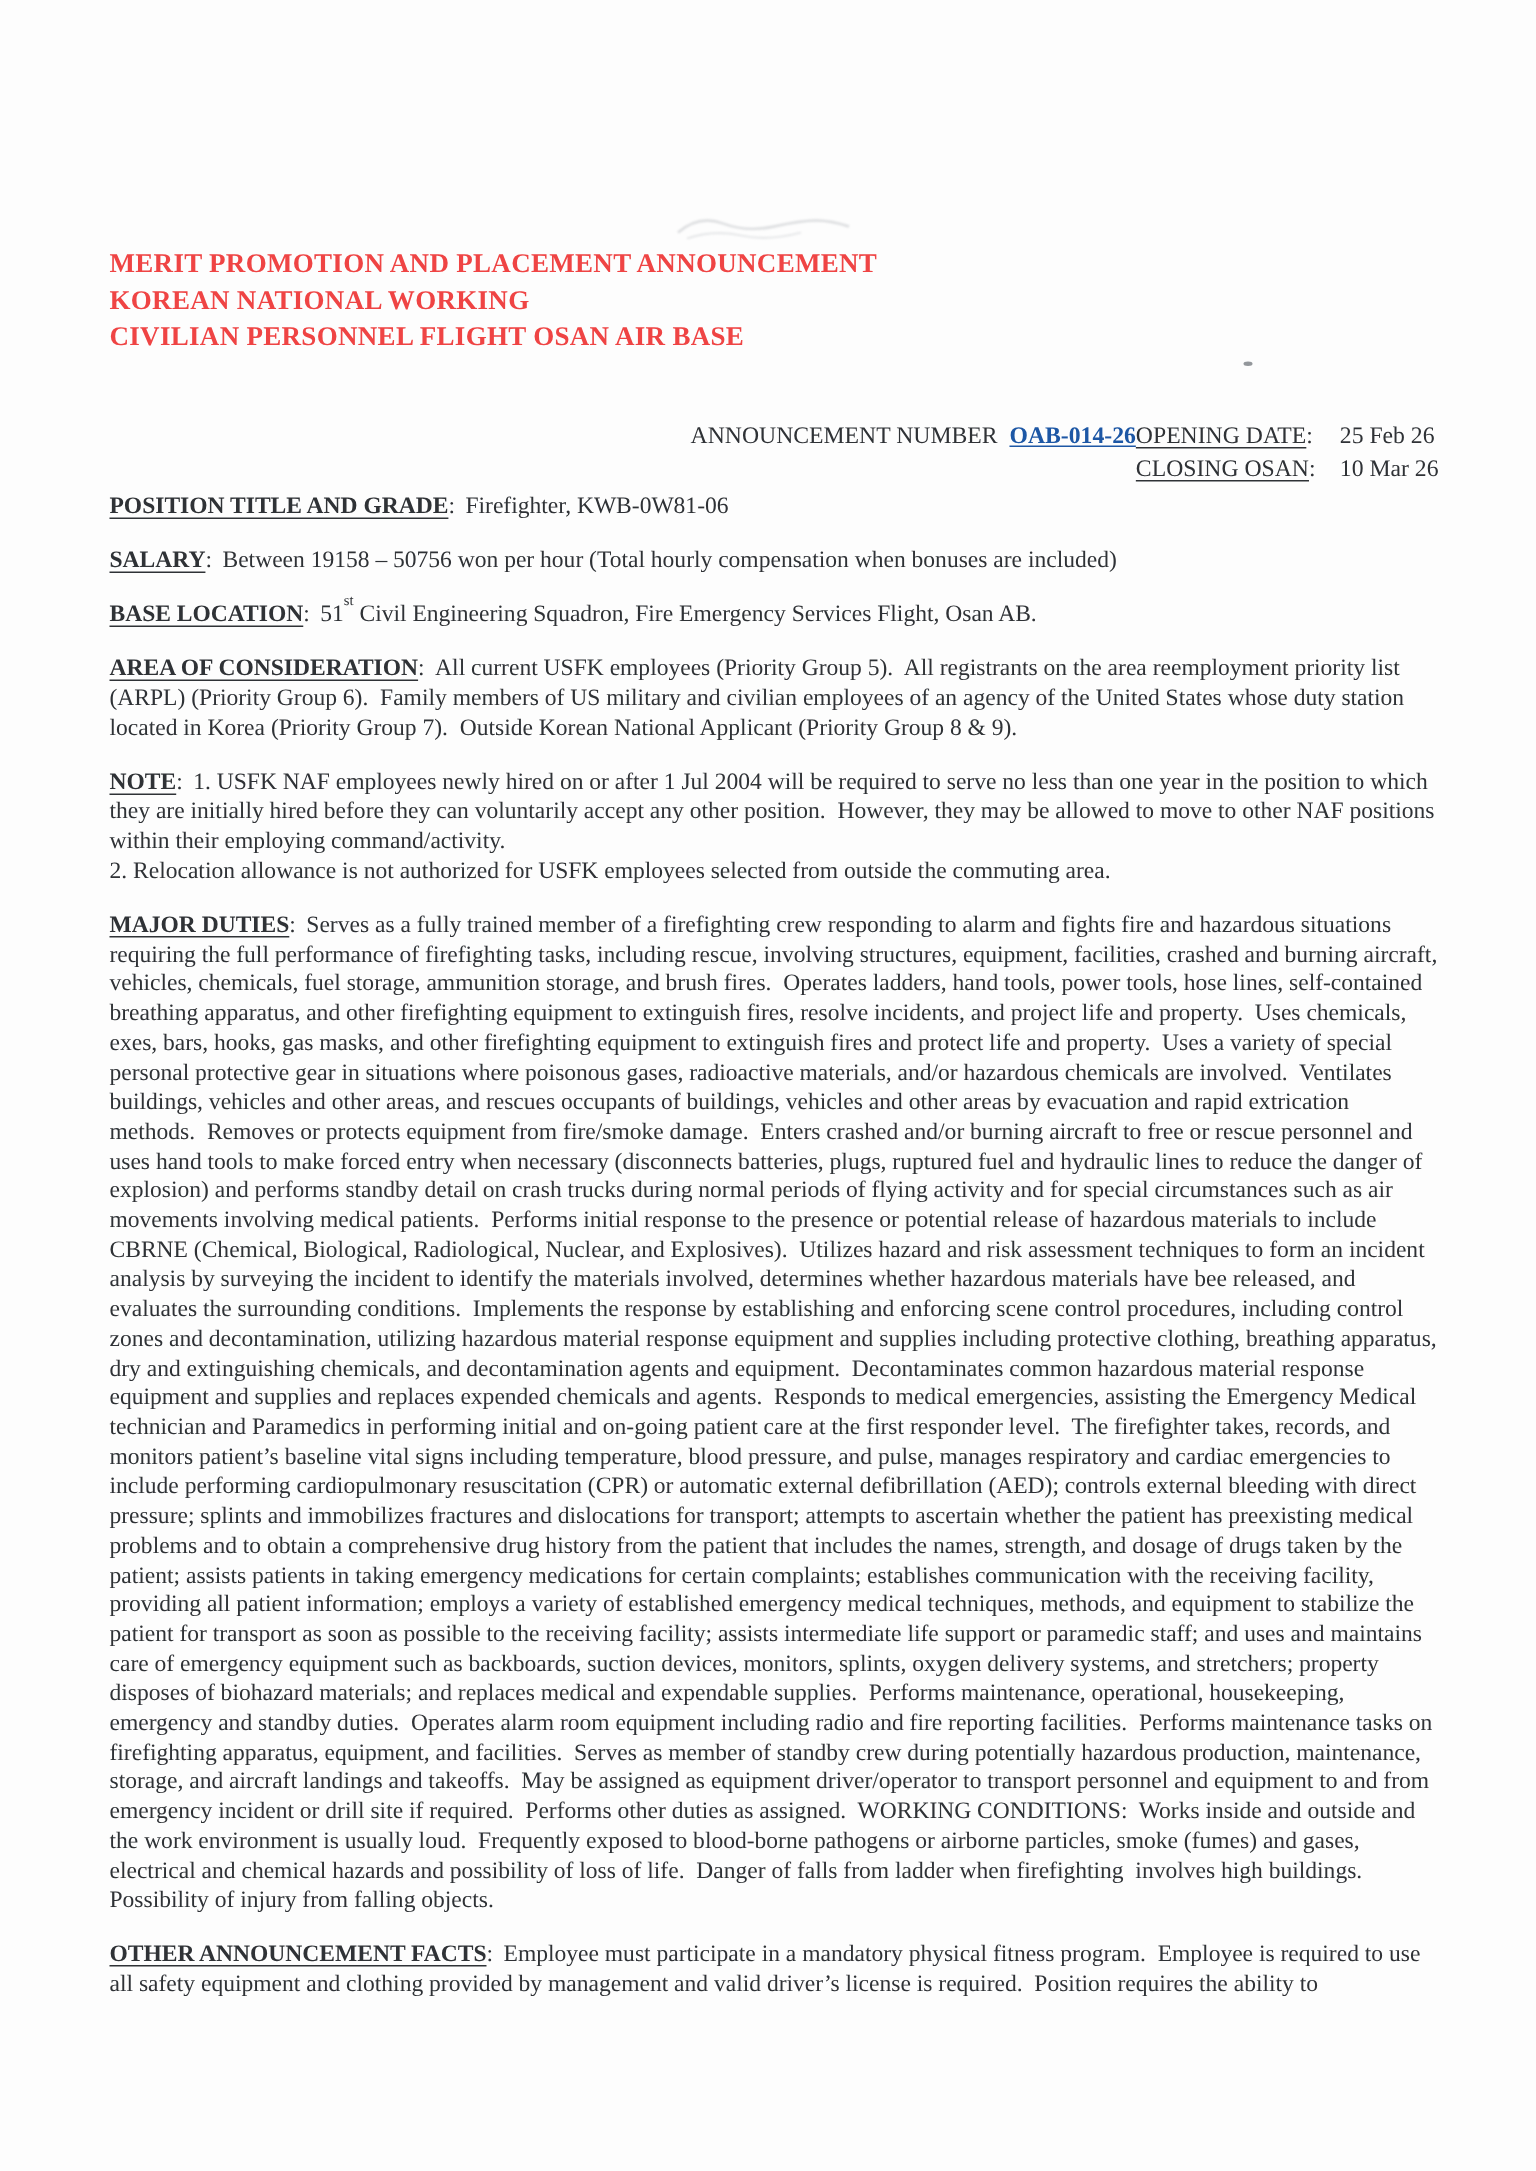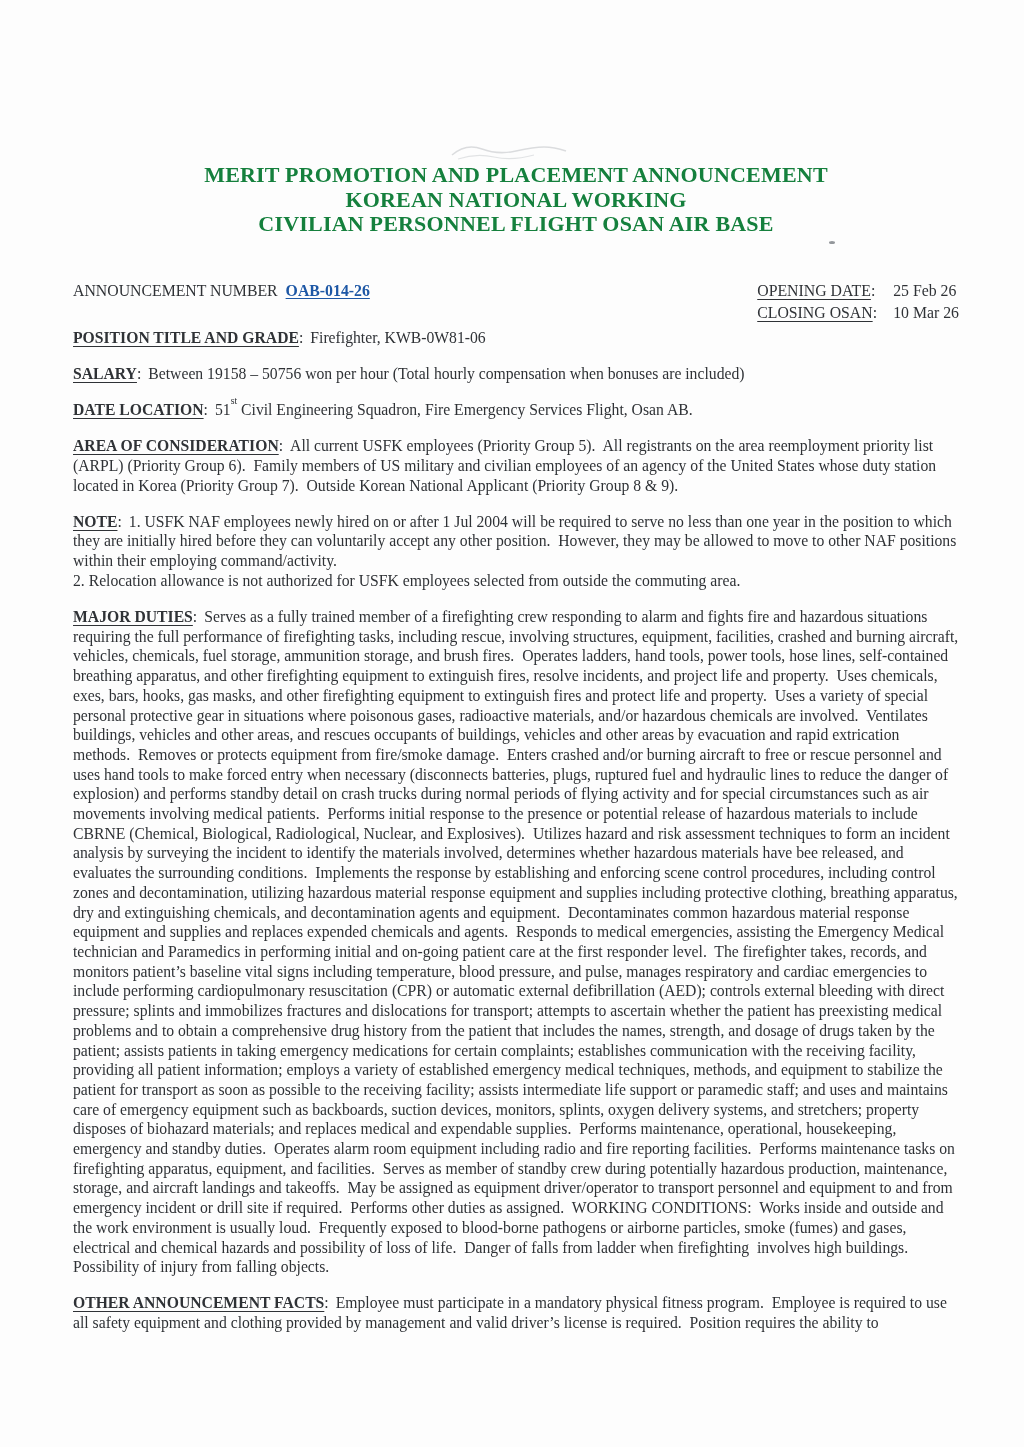--- a/index.html
+++ b/index.html
@@ -16,44 +16,43 @@
     color: #2f3236;
     overflow: hidden;
   }
   .content {
     position: absolute;
     left: 73px;
     top: 163px;
     width: 886px;
   }
   .title-block {
-    text-align: center;
     font-weight: bold;
-    font-size: 22px;
+    font-size: 18px;
     line-height: 24.5px;
-    color: #15803d;
+    color: #ef4444;
     letter-spacing: 0.2px;
   }
   .announce-row {
     display: flex;
-    justify-content: space-between;
+    justify-content: flex-end;
     margin-top: 43px;
     font-size: 15.8px;
     line-height: 22px;
   }
   .announce-left { white-space: nowrap; }
   .announce-link {
     font-weight: bold;
     color: #1d57a5;
     text-decoration: underline;
     text-underline-offset: 2px;
     padding-left: 4px;
     cursor: pointer;
   }
-  .dates { white-space: nowrap; margin-left: 26px; }
+  .dates { white-space: nowrap; }
   .date-line { display: block; }
   .date-label-wrap { display: inline-block; width: 132px; }
   .u { text-decoration: underline; text-underline-offset: 2.5px; }
   .sections { margin-top: 4px; }
   .section {
     margin: 0 0 16.5px 0;
     font-size: 15.7px;
     line-height: 19.7px;
     text-align: left;
   }
@@ -134,21 +133,21 @@
 
       <p class="section">
         <span class="label"><span class="u">POSITION TITLE AND GRADE</span></span><span>:</span><span class="body-text">Firefighter, KWB-0W81-06</span>
       </p>
 
       <p class="section">
         <span class="label"><span class="u">SALARY</span></span><span>:</span><span class="body-text">Between 19158 – 50756 won per hour (Total hourly compensation when bonuses are included)</span>
       </p>
 
       <p class="section">
-        <span class="label"><span class="u">DATE LOCATION</span></span><span>:</span><span class="body-text"><span>51</span><sup class="ord">st</sup><span> Civil Engineering Squadron, Fire Emergency Services Flight, Osan AB.</span></span>
+        <span class="label"><span class="u">BASE LOCATION</span></span><span>:</span><span class="body-text"><span>51</span><sup class="ord">st</sup><span> Civil Engineering Squadron, Fire Emergency Services Flight, Osan AB.</span></span>
       </p>
 
       <p class="section">
         <span class="label"><span class="u">AREA OF CONSIDERATION</span></span><span>:</span><span class="body-text">All current USFK employees (Priority Group 5).  All registrants on the area reemployment priority list (ARPL) (Priority Group 6).  Family members of US military and civilian employees of an agency of the United States whose duty station located in Korea (Priority Group 7).  Outside Korean National Applicant (Priority Group 8 &amp; 9).</span>
       </p>
 
       <p class="section">
         <span class="label"><span class="u">NOTE</span></span><span>:</span><span class="body-text">1. USFK NAF employees newly hired on or after 1 Jul 2004 will be required to serve no less than one year in the position to which they are initially hired before they can voluntarily accept any other position.  However, they may be allowed to move to other NAF positions within their employing command/activity.
 2. Relocation allowance is not authorized for USFK employees selected from outside the commuting area.</span>
       </p>

